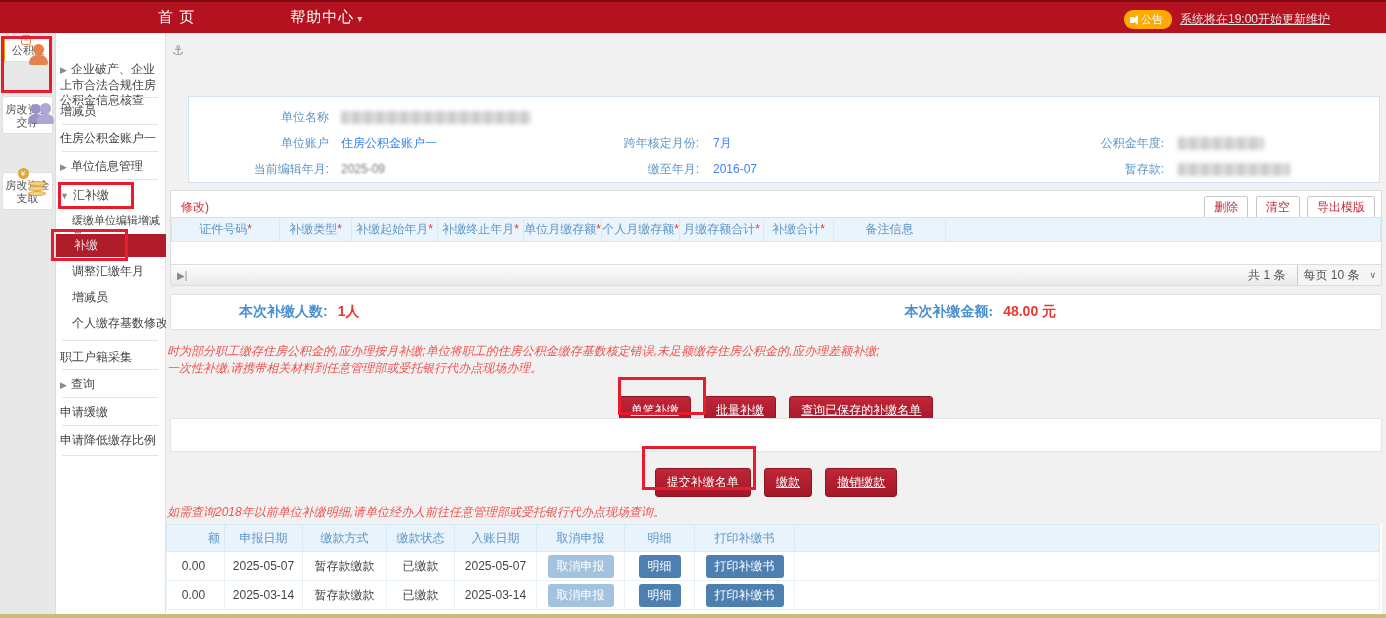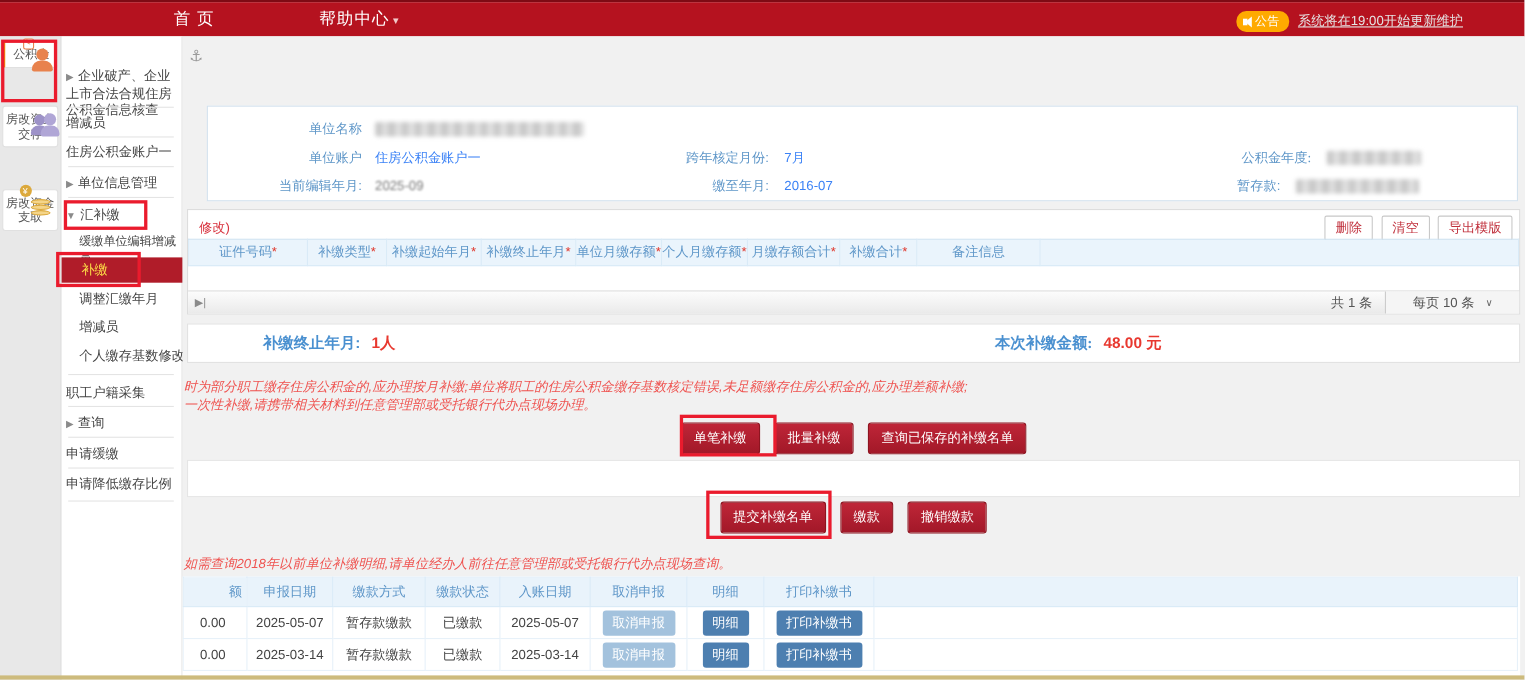--- a/index.html
+++ b/index.html
@@ -37,21 +37,21 @@
   .icon-coins { position:relative; width:24px; height:22px; margin:0 auto 3px auto; }
   .icon-coins .c { position:absolute; left:0; width:18px; height:5px; border-radius:50%; background:#f4d58a; border:1px solid #dca93c; }
   .icon-coins .c1{ top:2px; } .icon-coins .c2{ top:7px; } .icon-coins .c3{ top:12px; }
   .icon-coins .yen { position:absolute; right:-1px; bottom:0; width:11px; height:11px; border-radius:50%; background:#dca93c; color:#fff; font-size:8px; line-height:11px; text-align:center; }
 
   
   .submenu { left:56px; top:33px; width:110px; height:585px; background:#fff; border-right:1px solid #e2e2e2; }
   .sm-item { position:absolute; left:60px; width:102px; color:#444; font-size:12px; line-height:15px; cursor:pointer; }
   .sm-arrow { color:#8a8a8a; font-size:9px; margin-right:4px; }
   .sm-sep { position:absolute; left:62px; width:96px; height:1px; background:#e4e4e4; }
-  .sm-selected { position:absolute; left:56px; width:110px; height:23px; background:#b01c29; color:#fde047; line-height:23px; padding-left:18px; font-size:12px; cursor:pointer; }
+  .sm-selected { position:absolute; left:56px; width:110px; height:23px; background:#b01c29; color:#e5e5e5; line-height:23px; padding-left:18px; font-size:12px; cursor:pointer; }
 
   
   .main-bg { left:166px; top:33px; width:1220px; height:585px; background:#f1f1f1; }
   .anchor-icon { left:172px; top:42px; color:#9a9a9a; font-size:14px; cursor:pointer; }
 
   
   .form-panel { left:188px; top:96px; width:1192px; height:87px; background:#fff; border:1px solid #d3e2ee; }
   .f-label { color:#5e96c8; }
   .f-value { color:#3b82f6; }
   .f-row { position:absolute; height:16px; display:flex; align-items:center; }
@@ -68,38 +68,38 @@
   .btable th { background:#eaf4fc; color:#5e96c8; font-weight:normal; font-size:12px; height:24px; border:1px solid #d9eaf7; border-top:1px solid #cfe3f2; }
   .btable td { height:23px; font-size:12px; color:#444; border:1px solid #e7f1f9; border-top:none; background:#fff; }
   .star { color:#e03c31; }
   .tnum { text-align:right; padding-right:8px; }
   .tcen { text-align:center; }
   .tleft { text-align:left; padding-left:6px; white-space:nowrap; overflow:hidden; }
   .pager { position:absolute; left:0; bottom:0; width:1210px; height:21px; background:linear-gradient(#fcfcfc,#eaeaea); border-top:1px solid #ddd; display:flex; align-items:center; }
   .pager-icon { color:#8a8a8a; font-size:10px; margin-left:6px; cursor:pointer; }
   .pager-right { margin-left:auto; display:flex; align-items:center; height:100%; }
   .pager-total { color:#555; margin-right:12px; }
-  .pager-size { border-left:1px solid #ccc; height:100%; display:flex; align-items:center; padding:0 24px; cursor:pointer; background:#f5f5f5; }
+  .pager-size { border-left:1px solid #ccc; height:100%; display:flex; align-items:center; padding:0 5px; cursor:pointer; background:#f5f5f5; }
   .pager-caret { font-size:9px; color:#666; margin-left:10px; }
 
   
   .summary-panel { left:170px; top:294px; width:1212px; height:36px; background:#fff; border:1px solid #e2e2e2; display:flex; align-items:center; }
   .sum-label { color:#4a90d0; font-size:14px; font-weight:bold; }
   .sum-val { color:#e8382f; font-size:14px; font-weight:bold; margin-left:10px; }
 
   
   .note { color:#ef5350; font-style:italic; font-size:12px; line-height:17px; white-space:nowrap; }
   .note1 { left:167px; top:343px; }
   .note3 { left:167px; top:504px; }
 
   
   .btnrow { left:166px; width:1220px; text-align:center; }
   .btnrow1 { top:384px; }
   .btnrow2 { top:456px; }
-  .btn-red { display:inline-block; background:linear-gradient(#bf2638,#a21828); color:#fff; font-size:12px; padding:5px 11px; border-radius:3px; margin:0 5px; cursor:pointer; border:1px solid #8e1420; }
+  .btn-red { display:inline-block; background:linear-gradient(#bf2638,#a21828); color:#fff; font-size:12px; padding:5px 11px; border-radius:3px; margin:12px 5px; cursor:pointer; border:1px solid #8e1420;text-decoration:underline; }
   .mid-panel { left:170px; top:418px; width:1212px; height:34px; background:#fff; border:1px solid #e5e5e5; }
 
   
   .hist-panel { left:166px; top:524px; width:1216px; height:94px; overflow:hidden; background:#fff; }
   .htable { width:1214px; }
   .htable th { background:#e9f3fb; color:#5e96c8; font-weight:normal; font-size:12px; height:27px; border:1px solid #d9eaf7; }
   .htable td { height:29px; font-size:12px; color:#444; text-align:center; border:1px solid #e7f1f9; background:#fff; }
   .clipcell { overflow:hidden; white-space:nowrap; text-align:right; padding-right:4px; }
   .btn-steel { display:inline-block; background:#4d7fb0; color:#fff; font-size:12px; padding:3px 9px; border-radius:3px; cursor:pointer; }
   .btn-steel-dis { display:inline-block; background:#a3c2dd; color:#fff; font-size:12px; padding:3px 9px; border-radius:3px; cursor:pointer; }
@@ -183,21 +183,21 @@
     <span class="f-value blurtext" style="margin-left:12px;">2025-09</span>
   </div>
   <div class="f-row" style="left:370px; top:38px;">
     <span class="f-label" style="display:inline-block; width:140px; text-align:right;">跨年核定月份:</span>
     <span class="f-value" style="margin-left:14px;">7月</span>
   </div>
   <div class="f-row" style="left:370px; top:64px;">
     <span class="f-label" style="display:inline-block; width:140px; text-align:right;">缴至年月:</span>
     <span class="f-value" style="margin-left:14px;">2016-07</span>
   </div>
-  <div class="f-row" style="left:878px; top:38px;font-family:Liberation Serif, serif;">
+  <div class="f-row" style="left:850px; top:38px;font-family:Liberation Serif, serif;">
     <span class="f-label" style="display:inline-block; width:125px; text-align:right;">公积金年度:</span>
     <span class="redact" style="width:86px; margin-left:14px;"></span>
   </div>
   <div class="f-row" style="left:850px; top:64px;">
     <span class="f-label" style="display:inline-block; width:125px; text-align:right;">暂存款:</span>
     <span class="redact" style="width:112px; margin-left:14px;"></span>
   </div>
 </div>
 
 <div class="abs batch-panel">
@@ -241,21 +241,21 @@
       <span class="pager-total">共 1 条</span>
       <span class="pager-size">
           <span>每页 10 条</span>
           <span class="pager-caret">∨</span>
         </span>
     </span>
   </div>
 </div>
 
 <div class="abs summary-panel">
-  <span class="sum-label" style="margin-left:68px;">补缴终止年月:</span>
+  <span class="sum-label" style="margin-left:68px;">本次补缴人数:</span>
   <span class="sum-val">1人</span>
   <span class="sum-label" style="margin-left:545px;font-family:Liberation Serif, serif;">本次补缴金额:</span>
   <span class="sum-val">48.00 元</span>
 </div>
 
 <div class="abs note note1">
   <div>时为部分职工缴存住房公积金的,应办理按月补缴;单位将职工的住房公积金缴存基数核定错误,未足额缴存住房公积金的,应办理差额补缴;</div>
   <div>一次性补缴,请携带相关材料到任意管理部或受托银行代办点现场办理。</div>
 </div>
 

